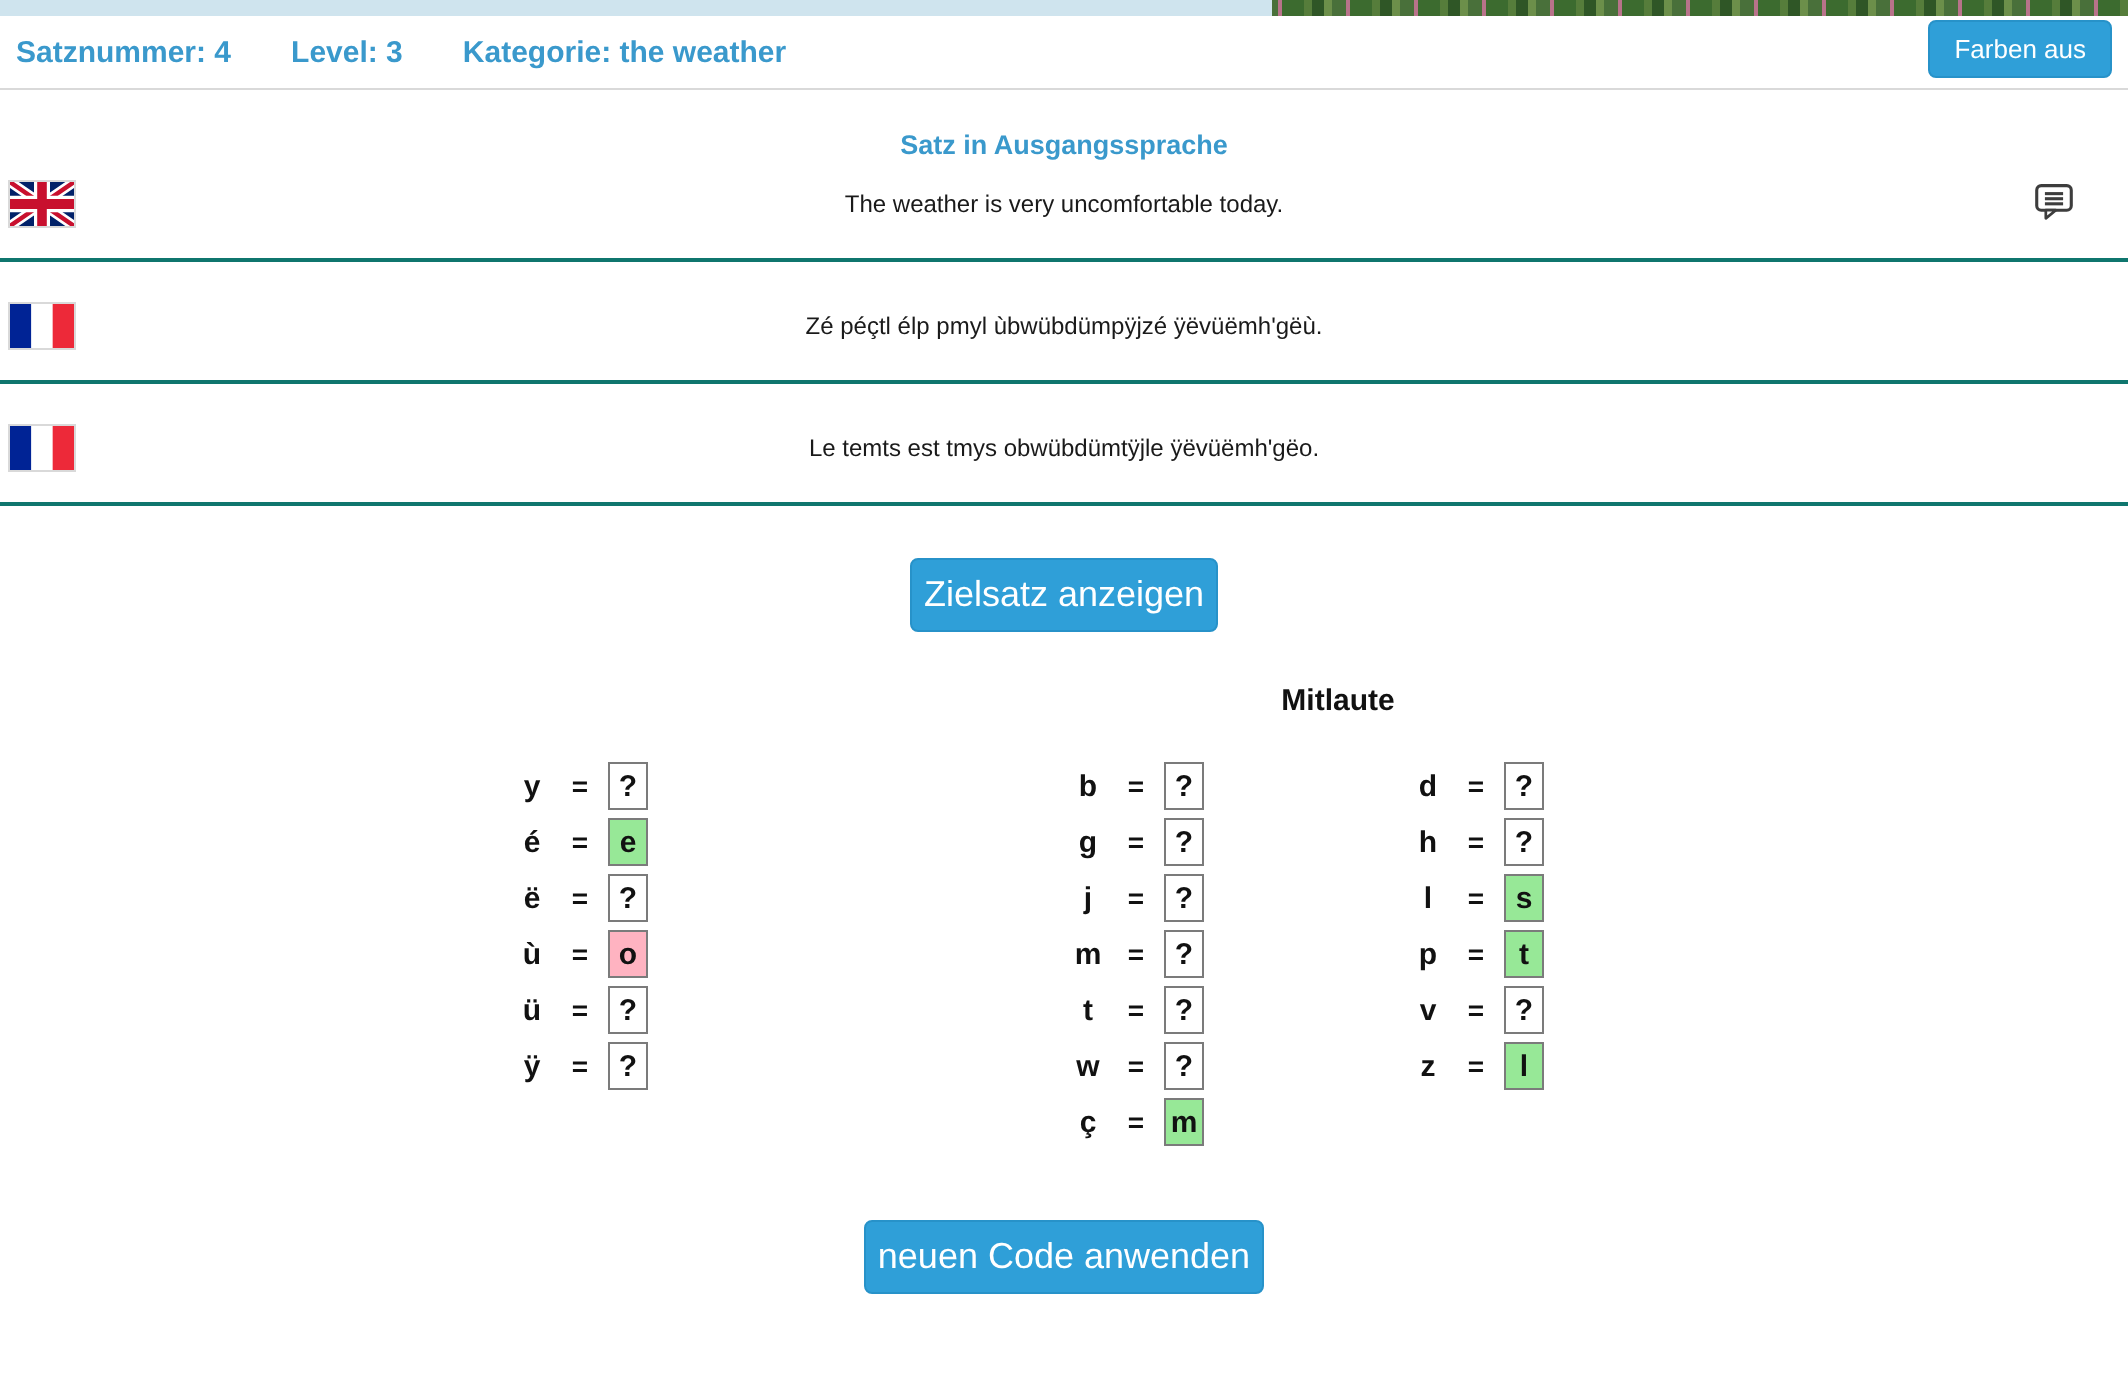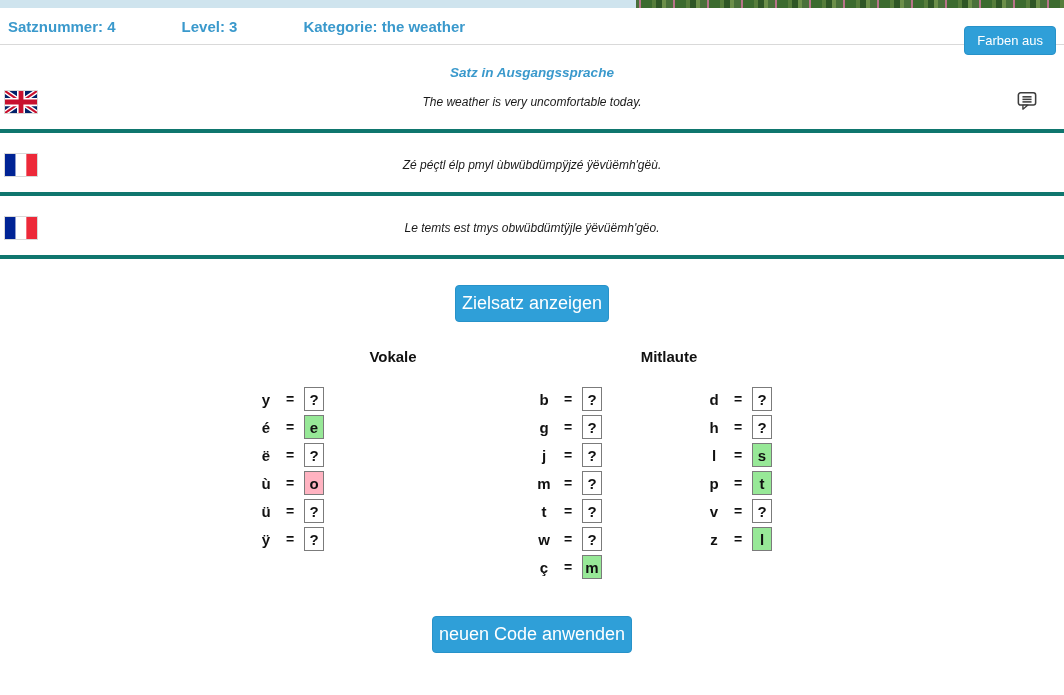--- a/index.html
+++ b/index.html
@@ -10,29 +10,29 @@
   .strip { height:8px; width:1064px;
     background:
       linear-gradient(to right, #cfe4ee 0 636px, rgba(0,0,0,0) 636px),
       repeating-linear-gradient(90deg,
         #3c6b2f 0 6px, #567d3b 6px 10px, #2f5626 10px 16px,
         #6c8f4a 16px 20px, #49703a 20px 27px, #b8738a 27px 29px, #3c6b2f 29px 34px);
   }
 
   
   .topbar { position:relative; height:37px; display:flex; align-items:center;
-            padding-left:8px; border-bottom:1px solid #d9d9d9;gap:36px; }
+            padding-left:8px; border-bottom:1px solid #d9d9d9; }
   .topbar-field { color:#3a99cc; font-weight:bold; font-size:15px; margin-right:30px; }
   .btn { background:#2f9fd8; color:#fff; border:1px solid #2792c9; border-radius:4px;
          font-family:"Liberation Sans", sans-serif; font-size:13px;
          padding:6px 12px; cursor:pointer; }
-  .colors-btn { position:absolute; right:8px; top:18px; }
-
-  
-  .section { position:relative; border-bottom:4px solid #0f766e; padding:20px 0 15px;font-style:italic; }
+  .colors-btn { position:absolute; right:8px; top:2px; }
+
+  
+  .section { position:relative; border-bottom:2px solid #0f766e; padding:20px 0 15px; }
   .section-heading { text-align:center; color:#3a99cc; font-weight:bold; font-size:13.5px;
                      margin-bottom:10px; }
   .sentence { text-align:center; color:#1a1a1a; font-size:12px; line-height:24px; }
   .flag { position:absolute; left:5px; bottom:16px; width:32px; height:22px;
           box-shadow:0 0 0 1px rgba(0,0,0,0.15); }
   .flag svg { display:block; width:32px; height:22px; }
   .comment-icon { position:absolute; right:26px; bottom:18px; width:22px; height:20px; cursor:pointer; }
 
   
   .show-target-wrap { text-align:center; margin-top:26px; }
@@ -111,21 +111,20 @@
     </svg>
   </div>
   <div class="sentence">Le temts est tmys obwübdümtÿjle ÿëvüëmh'gëo.</div>
 </div>
 
 <div class="show-target-wrap">
   <button class="btn mid-btn">Zielsatz anzeigen</button>
 </div>
 
 <div class="mapping">
-  <div class="map-header vokale-header">Vokale</div>
   <div class="map-header mitlaute-header">Mitlaute</div>
   <div class="map-col vokale-col">
       <div class="map-row">
         <span class="map-from">y</span>
         <span class="map-eq">=</span>
         <span class="map-box unknown">?</span>
       </div>
       <div class="map-row">
         <span class="map-from">é</span>
         <span class="map-eq">=</span>

